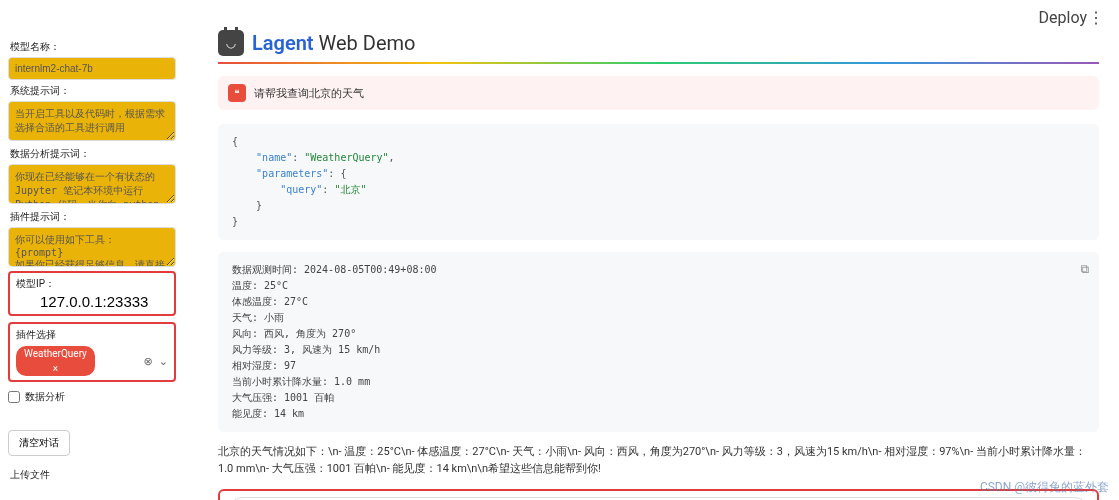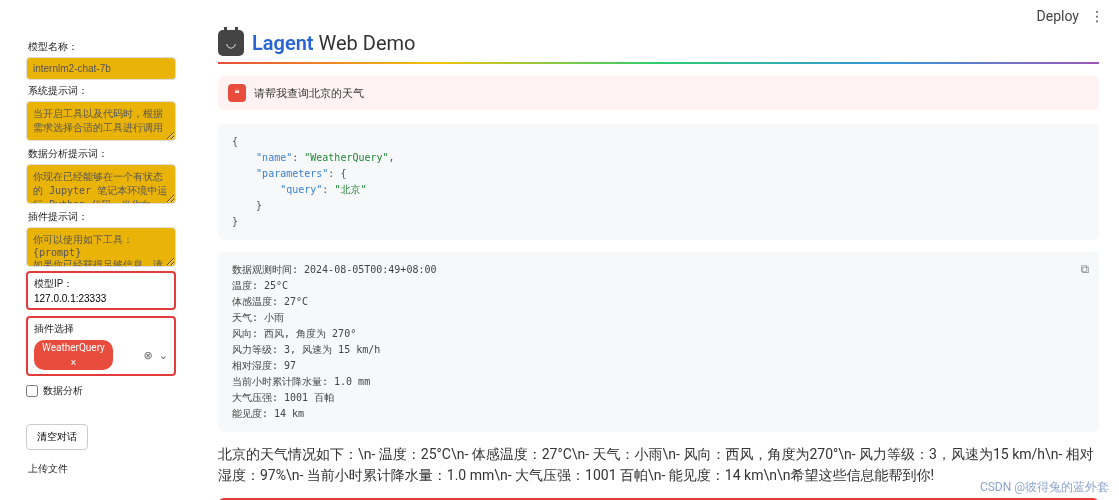--- a/index.html
+++ b/index.html
@@ -1,29 +1,29 @@
 <!DOCTYPE html>
 <html><head>
 <meta charset="utf-8">
 <style>
 *{box-sizing:border-box;margin:0;padding:0;}
 body{font-family:-apple-system,"Segoe UI",Roboto,Arial,sans-serif;font-size:11px;color:#333;background:#fff;width:1119px;height:500px;overflow:hidden;}
-.top-bar{position:absolute;top:8px;right:14px;font-size:14px;color:#444;display:flex;gap:11px;align-items:center;}
+.top-bar{position:absolute;top:8px;right:14px;font-size:16px;color:#444;display:flex;gap:1px;align-items:center;}
 .top-bar .dots{letter-spacing:1px;cursor:pointer;}
 .layout{display:flex;width:100%;height:100%;}
-.sidebar{width:188px;padding:36px 12px 10px 26px;font-size:10px;color:#222;}
+.sidebar{width:188px;padding:36px 12px 10px 8px;font-size:10px;color:#222;}
 .lbl{margin:4px 0 3px 2px;color:#222;}
 .txt-in{width:100%;border:1px solid #ddd;border-radius:4px;padding:5px 6px;font-size:10px;color:#555;background:#eab308;}
 textarea.txt-in{resize:vertical;height:40px;}
 .ta1{height:46px;}
 .ta2{height:58px;}
 .ta3{height:50px;}
 .box-red{border:2px solid #e23b3b;border-radius:4px;padding:4px 6px;margin-top:2px;}
 .box-red .inner-lbl{font-size:10px;margin-bottom:2px;}
-.box-red input{width:100%;border:none;outline:none;font-size:10px;background:transparent;}
+.box-red input{width:100%;border:none;outline:none;font-size:15px;background:transparent;margin-left:24px;}
 .plugin-sel{border:2px solid #e23b3b;border-radius:4px;padding:4px 6px;margin-top:6px;}
 .plugin-sel .inner-lbl{font-size:10px;margin-bottom:4px;}
 .tag{display:inline-flex;align-items:center;background:#e74c3c;color:#fff;border-radius:10px;padding:2px 8px;font-size:10px;gap:4px;flex-direction:column;}
 .tag-row{display:flex;justify-content:space-between;align-items:center;}
 .tag-controls{color:#666;display:flex;gap:6px;font-size:11px;}
 .chk-row{margin:8px 0;display:flex;align-items:center;gap:5px;}
 .chk-row input{width:12px;height:12px;}
 .btn-clear{border:1px solid #ccc;background:#fff;padding:5px 10px;border-radius:4px;font-size:10px;cursor:pointer;margin-bottom:8px;margin-top:18px;}
 .main{flex:1;padding:30px 20px 10px 30px;position:relative;}
 .logo-row{display:flex;align-items:center;gap:8px;margin-bottom:6px;}
@@ -34,21 +34,21 @@
 .title{font-size:20px;font-weight:400;}
 .title .blue{color:#2864d4;font-weight:600;}
 .rainbow{height:2px;background:linear-gradient(90deg,#e74c3c,#f1c40f,#2ecc71,#3498db,#9b59b6);margin-bottom:12px;}
 .user-msg{background:#fef3f2;border-radius:6px;padding:8px 10px;margin-bottom:14px;display:flex;align-items:center;gap:8px;}
 .u-icon{width:18px;height:18px;background:#e74c3c;border-radius:4px;display:flex;align-items:center;justify-content:center;color:#fff;font-size:10px;}
 .code-blk{background:#f7f8f9;border-radius:6px;padding:10px 14px;font-family:Consolas,monospace;font-size:10px;color:#555;line-height:1.6;margin-bottom:12px;white-space:pre;}
 .kw{color:#3b82d4;}
 .str{color:#22863a;}
 .res-blk{background:#f7f8f9;border-radius:6px;padding:10px 14px;font-family:Consolas,monospace;font-size:10px;color:#444;line-height:1.6;margin-bottom:12px;position:relative;}
 .copy-icon{position:absolute;top:8px;right:10px;color:#888;cursor:pointer;font-size:12px;}
-.summary{font-size:14px;color:#333;line-height:1.5;margin-bottom:12px;}
+.summary{font-size:11px;color:#333;line-height:1.5;margin-bottom:12px;}
 .chat-input{border:2px solid #e23b3b;border-radius:6px;padding:6px 8px;}
 .chat-inner{border:1px solid #ddd;border-radius:16px;padding:4px 12px;display:flex;align-items:center;background:#fff;}
 .chat-inner input{flex:1;border:none;outline:none;font-size:11px;padding:3px;}
 .watermark{position:absolute;bottom:4px;right:10px;font-size:12px;color:#5a7db8;opacity:.7;}
 </style>
 </head>
 <body>
 
 <div class="top-bar">
   <span>Deploy</span>

